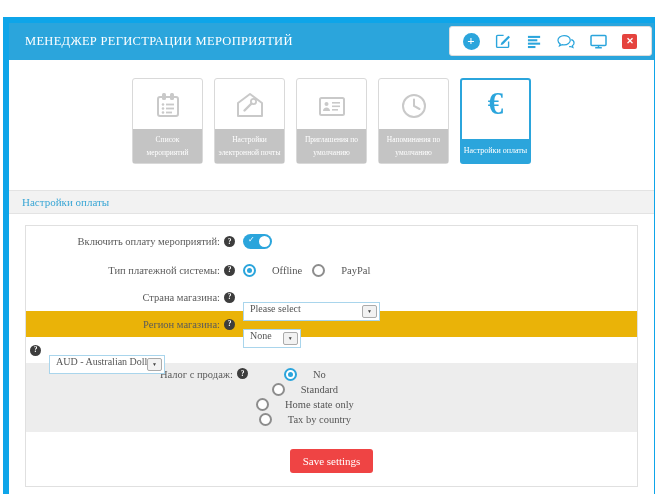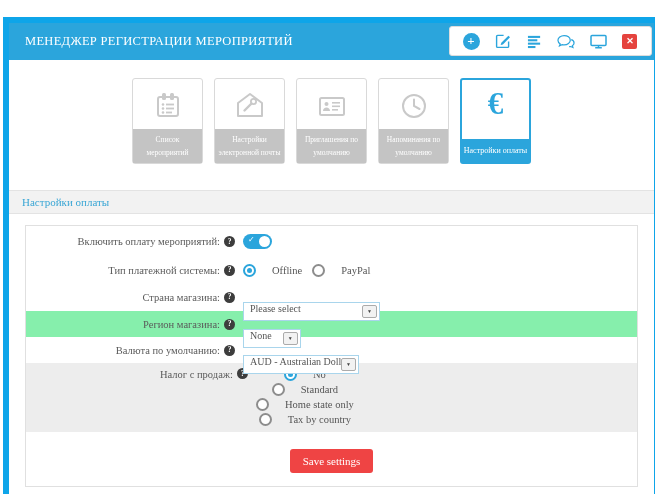--- a/index.html
+++ b/index.html
@@ -27,21 +27,21 @@
   .euro-glyph{position:absolute;top:6px;left:0;right:0;text-align:center;font-size:31px;font-weight:bold;color:#2ba5dc;}
   .tlabel{position:absolute;left:0;right:0;bottom:0;background:#c4c4c4;color:#fff;font-size:7.5px;line-height:13px;
           text-align:center;padding:4px 1px;}
   .tab.active .tlabel{background:#2ba5dc;font-size:8px;padding:5px 1px;}
   
   .section-bar{margin-top:26px;background:#f2f2f2;border-top:1px solid #e3e3e3;border-bottom:1px solid #e3e3e3;
                padding:5px 13px;font-size:11px;color:#39a6d5;}
   
   .form-box{margin:11px 16px 0;border:1px solid #e0e0e0;}
   .frow{display:flex;align-items:center;}
-  .r1{height:31px}.r2{height:26px}.r3{height:28px}.r4{height:26px;background:#86efac}.r5{height:26px}
+  .r1{height:31px}.r2{height:26px}.r3{height:28px}.r4{height:26px;background:#eab308}.r5{height:26px}
   .r6{background:#ededed;padding:5px 13px 6px;align-items:flex-start;}
   .lbl{width:194px;text-align:right;font-size:10.5px;color:#5a5a5a;flex-shrink:0;line-height:13px;}
   .help{width:11px;height:11px;margin-left:4px;border-radius:50%;background:#3d3d3d;color:#fff;font-size:7.5px;
         font-weight:bold;display:inline-flex;align-items:center;justify-content:center;flex-shrink:0;cursor:pointer;line-height:1;}
   .ctrl{margin-left:8px;display:flex;align-items:center;}
   .hlist{display:flex;gap:10px;}
   .vlist{display:flex;flex-direction:column;gap:2px;}
   .ritem{display:inline-flex;align-items:center;gap:16px;cursor:pointer;height:13px;}
   .radio{width:13px;height:13px;border-radius:50%;box-sizing:border-box;background:#fff;display:inline-flex;
          align-items:center;justify-content:center;flex-shrink:0;}
@@ -208,21 +208,20 @@
       <span class="help">?</span>
       <div class="ctrl">
         <span class="selbox">
           <span class="selval">None</span>
           <span class="selarrow">▼</span>
         </span>
       </div>
     </div>
 
     <div class="frow r5">
-      <div class="lbl">Валюта по умолчанию:</div>
       <span class="help">?</span>
       <div class="ctrl">
         <span class="selbox w-md">
           <span class="selval">AUD - Australian Dollar</span>
           <span class="selarrow">▼</span>
         </span>
       </div>
     </div>
 
     <div class="frow r6">

